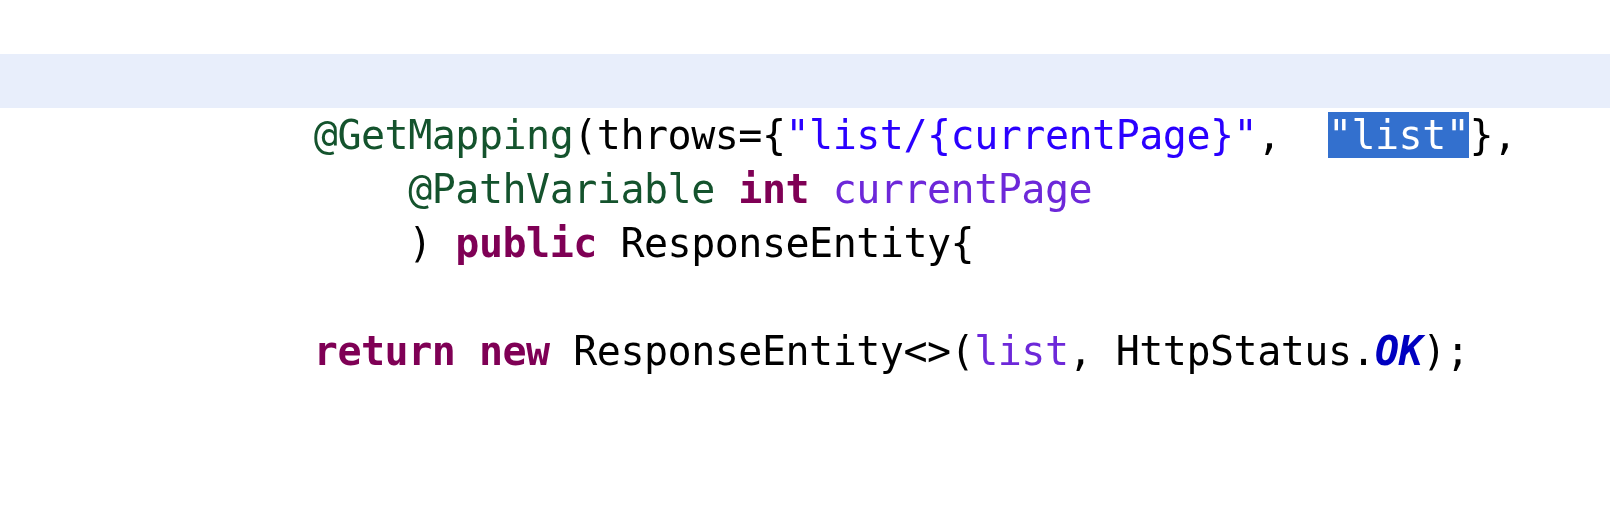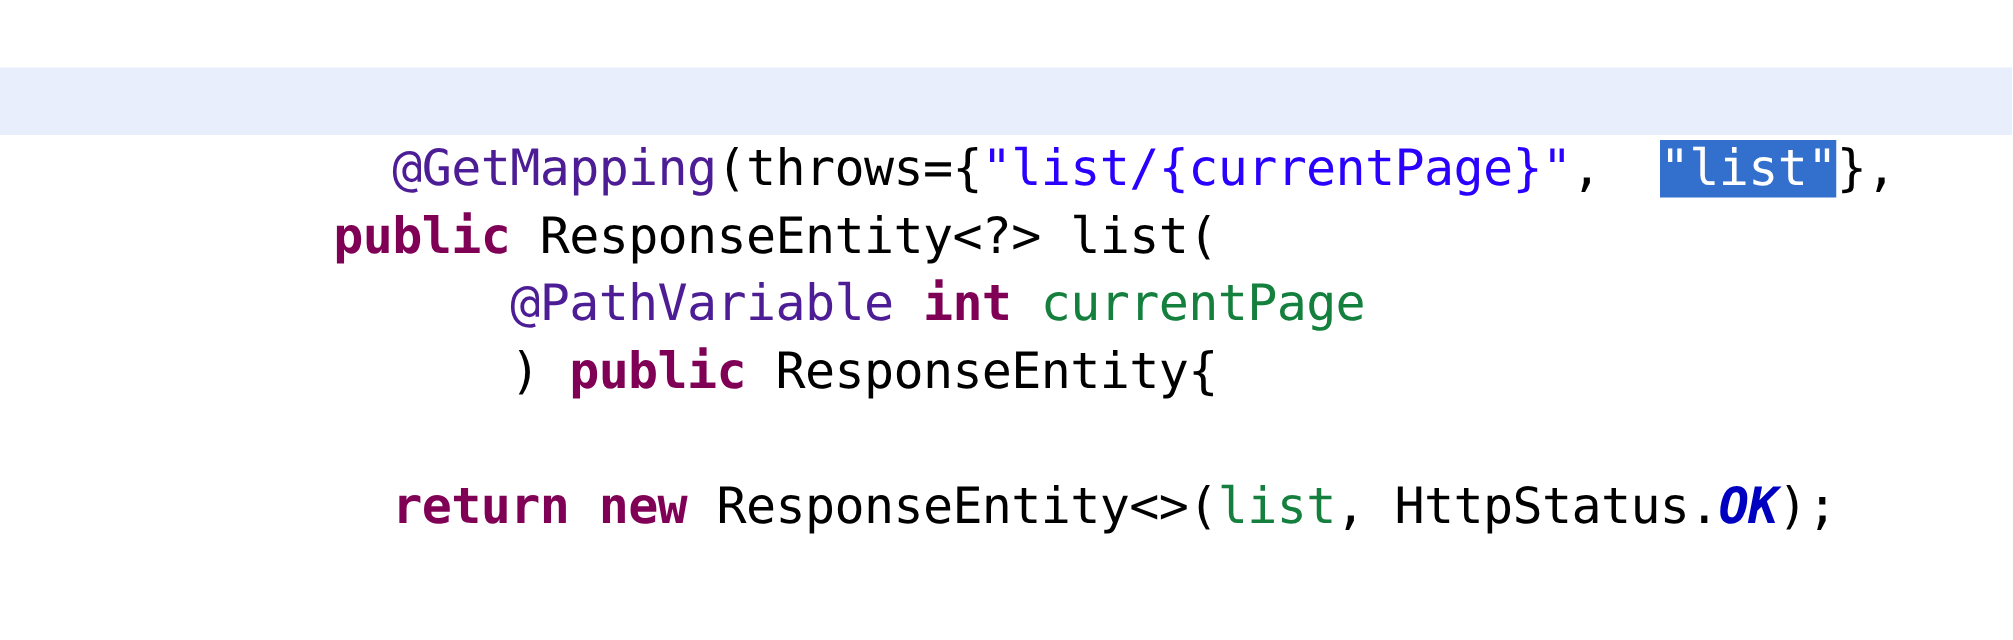--- a/index.html
+++ b/index.html
@@ -33,44 +33,41 @@
     box-sizing: border-box;
   }
   .line.current {
     background: #e8eefb;
   }
 
   
   .tok-plain      { color: #000000; }
   .tok-keyword    { color: #7f0055; font-weight: bold; }
   .tok-string     { color: #2a00ff; }
-  .tok-annotation { color: #4c1d95; }
-  .tok-local      { color: #15803d; text-align: right; }
+  .tok-annotation { color: #14532d; }
+  .tok-local      { color: #6d28d9; text-align: right; }
   .tok-field      { color: #0000c0; text-decoration: underline; }
   .tok-staticfield{ color: #0000c0; font-weight: bold; font-style: italic; }
   .tok-sel        { background: #3370ce; color: #ffffff; }
 
   .spacer { height: 54px; }
 </style>
 </head>
 <body>
 
 <div id="editor">
   <div class="code-area">
 
     <div class="spacer"></div>
 
     <div class="line current">
       <span class="tok-plain">    </span><span class="tok-annotation">@GetMapping</span><span class="tok-plain">(</span><span class="tok-plain">throws={</span><span class="tok-string">"list/{currentPage}"</span><span class="tok-plain">,  </span><span class="tok-sel">"list"</span><span class="tok-plain">},</span>
     </div>
 
 
-    <div class="line">
-      <span class="tok-plain">  </span><span class="tok-keyword">public</span><span class="tok-plain"> </span><span class="tok-plain">ResponseEntity&lt;?&gt; list(</span>
-    </div>
 
     <div class="line">
       <span class="tok-plain">        </span><span class="tok-annotation">@PathVariable</span><span class="tok-plain"> </span><span class="tok-keyword">int</span><span class="tok-plain"> </span><span class="tok-local">currentPage</span>
     </div>
 
     <div class="line">
       <span class="tok-plain">        </span><span class="tok-plain">) </span><span class="tok-keyword">public</span><span class="tok-plain"> ResponseEntity{</span>
     </div>
 
     <div class="line">

